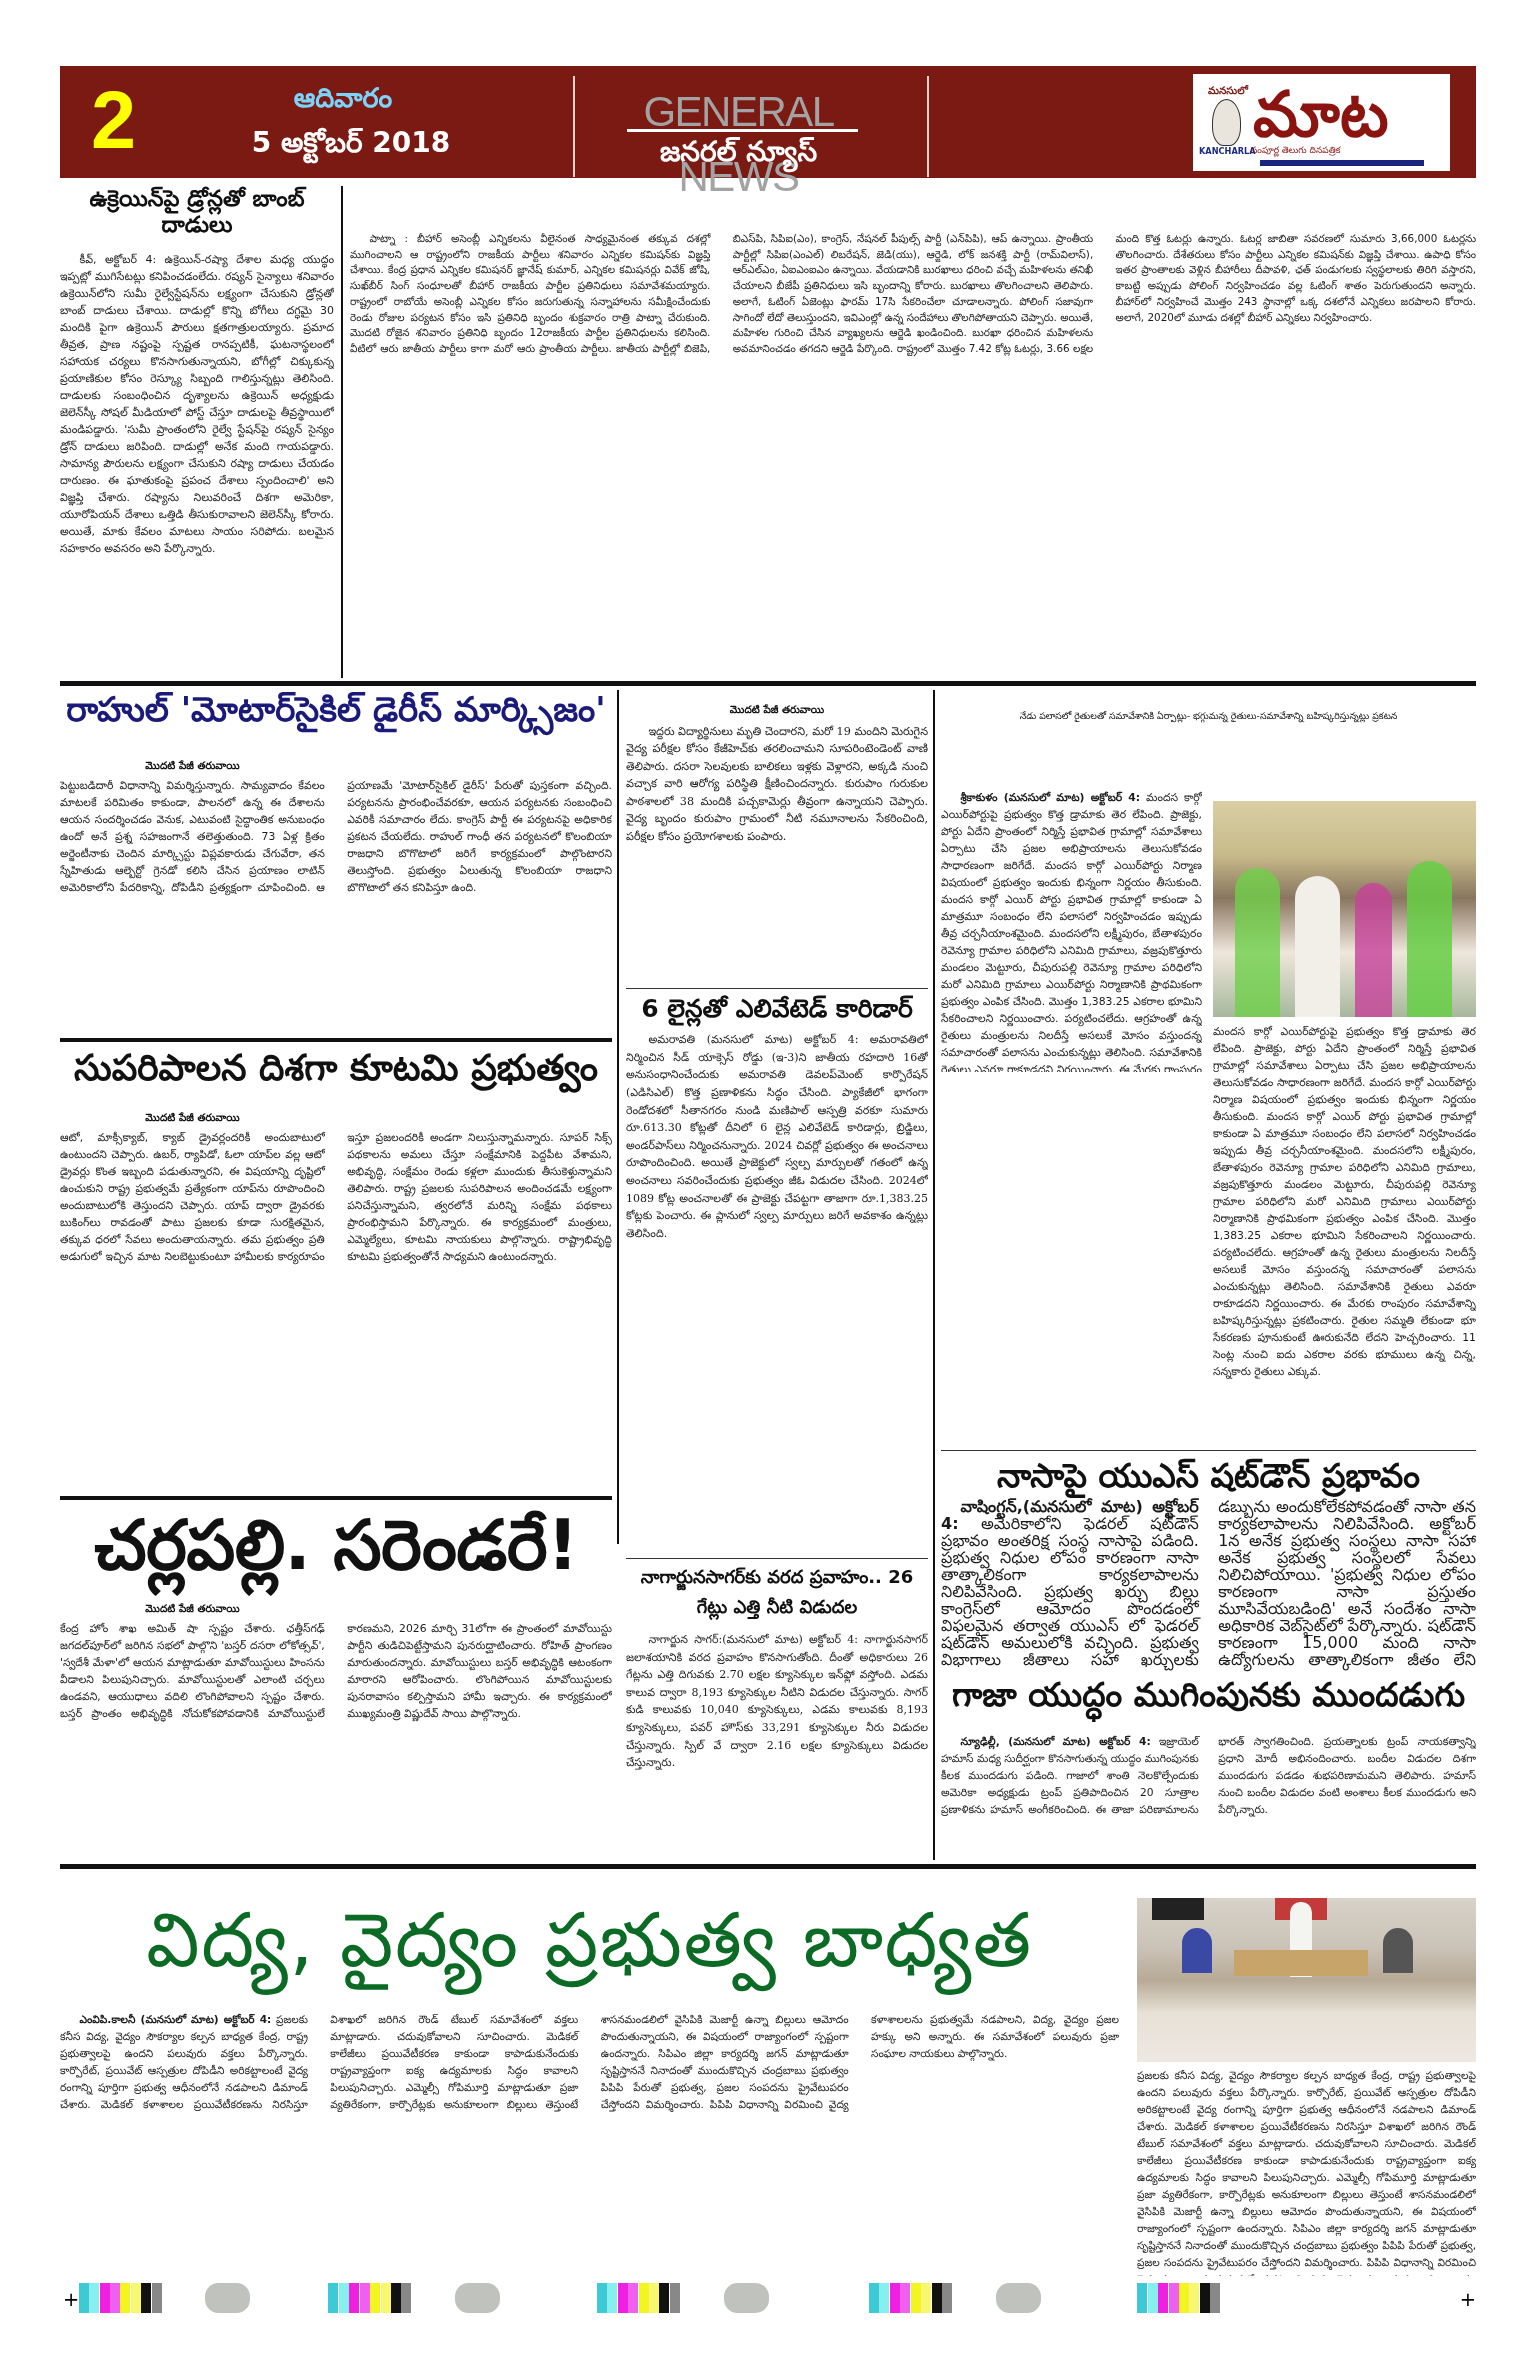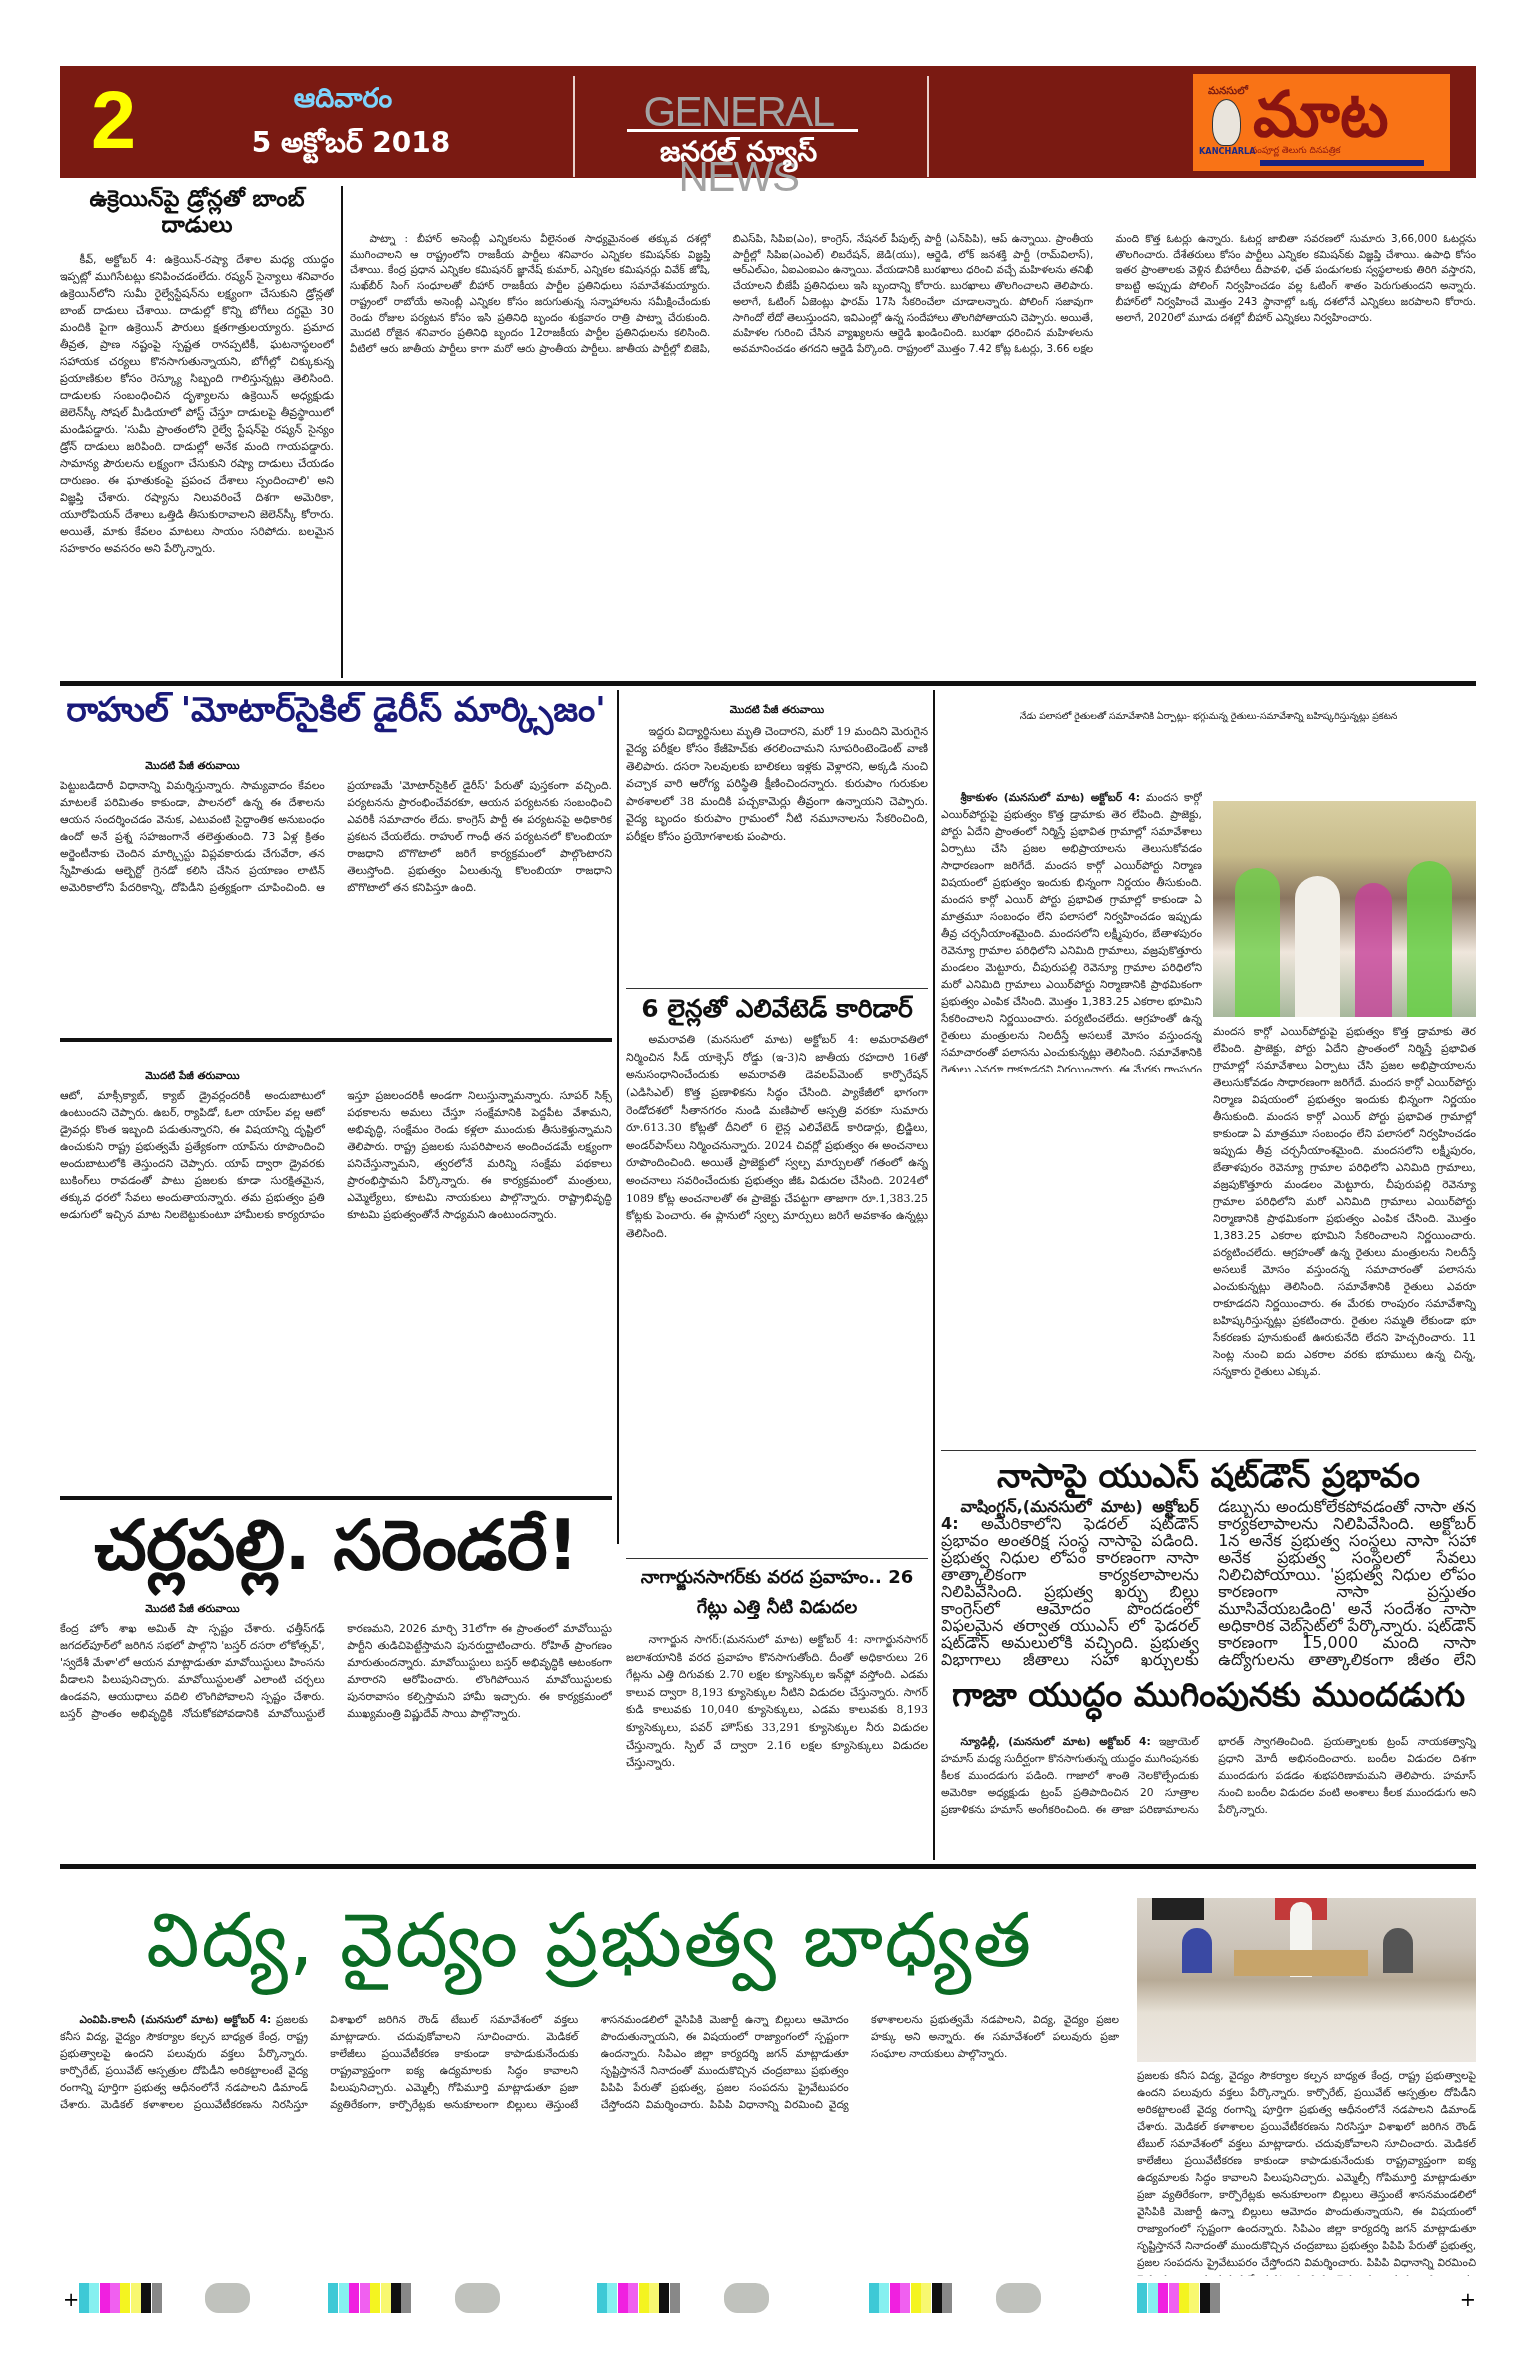--- a/index.html
+++ b/index.html
@@ -7,21 +7,21 @@
   .abs{position:absolute;}
   
   #masthead{left:60px;top:66px;width:1416px;height:112px;background:#7a1a12;}
   #pagenum{left:31px;top:13.4px;font-family:"Liberation Sans",sans-serif;font-weight:bold;font-size:81px;color:#ffff00;line-height:82px;}
   #day{left:186px;top:16.4px;width:194px;text-align:center;font-size:27px;font-weight:bold;color:#7dd3fc;}
   #date{left:157px;top:60px;width:268px;text-align:center;font-size:28px;font-weight:bold;color:#fff;}
   .mh-div{top:10.4px;width:1.5px;height:101px;background:#e9d0cc;}
   #section-en{left:552px;top:13.4px;width:253px;text-align:center;font-family:"Liberation Sans",sans-serif;font-size:42px;color:#a3a3a3;line-height:65px;letter-spacing:-1.5px;}
   #section-rule{left:567px;top:63px;width:231px;height:3px;background:#fff;}
   #section-te{left:552px;top:69px;width:253px;text-align:center;font-size:28px;font-weight:bold;color:#fff;}
-  #logo{left:1133px;top:7.5px;width:257px;height:97px;background:#f97316;}
+  #logo{left:1133px;top:7.5px;width:257px;height:97px;background:#ffffff;}
   #logo-tag{left:15px;top:10.4px;font-size:10.4px;color:#7a1a12;font-weight:bold;}
   #logo-face{left:19.4px;top:25px;width:27px;height:45px;border-radius:50% 50% 40% 40%;background:#e9e4dc;border:1.5px solid #333;}
   #logo-main{left:60px;top:0px;font-size:63px;font-weight:bold;color:#8b1410;line-height:82px;}
   #logo-brand{left:6px;top:72px;font-size:8.2px;font-weight:bold;color:#1a2a88;}
   #logo-sub{left:58px;top:71px;font-size:9px;color:#8b1410;}
   #logo-bar{left:67px;top:86px;width:164px;height:6.7px;background:#1a237e;}
 
   .hl{font-weight:bold;text-align:center;line-height:1.15;}
   .body{font-size:11.3px;line-height:17.4px;text-align:justify;color:#1a1a1a;overflow:hidden;}
   .byline{font-size:10.4px;font-weight:bold;text-align:center;}
@@ -112,20 +112,21 @@
   <div class="abs" style="left:22.4px;top:67px;width:45px;height:149px;background:#6fd04a;opacity:.8;border-radius:22.4px 22.4px 0 0;"></div>
   <div class="abs" style="left:82px;top:75px;width:45px;height:142px;background:#f2efe8;border-radius:22.4px 22.4px 0 0;"></div>
   <div class="abs" style="left:142px;top:82px;width:37px;height:134px;background:#c7419a;opacity:.8;border-radius:18.6px 18.6px 0 0;"></div>
   <div class="abs" style="left:194px;top:60px;width:45px;height:157px;background:#66cf44;opacity:.85;border-radius:22.4px 22.4px 0 0;"></div>
 </div>
 <div class="abs body" style="left:1213px;top:1023px;width:263px;height:417px;font-size:10.8px;line-height:17px;">మందస కార్గో ఎయిర్‌పోర్టుపై ప్రభుత్వం కొత్త డ్రామాకు తెర లేపింది. ప్రాజెక్టు, పోర్టు ఏదేని ప్రాంతంలో నిర్మిస్తే ప్రభావిత గ్రామాల్లో సమావేశాలు ఏర్పాటు చేసి ప్రజల అభిప్రాయాలను తెలుసుకోవడం సాధారణంగా జరిగేదే. మందస కార్గో ఎయిర్‌పోర్టు నిర్మాణ విషయంలో ప్రభుత్వం ఇందుకు భిన్నంగా నిర్ణయం తీసుకుంది. మందస కార్గో ఎయిర్ పోర్టు ప్రభావిత గ్రామాల్లో కాకుండా ఏ మాత్రమూ సంబంధం లేని పలాసలో నిర్వహించడం ఇప్పుడు తీవ్ర చర్చనీయాంశమైంది. మందసలోని లక్ష్మీపురం, బేతాళపురం రెవెన్యూ గ్రామాల పరిధిలోని ఎనిమిది గ్రామాలు, వజ్రపుకొత్తూరు మండలం మెట్టూరు, చీపురుపల్లి రెవెన్యూ గ్రామాల పరిధిలోని మరో ఎనిమిది గ్రామాలు ఎయిర్‌పోర్టు నిర్మాణానికి ప్రాథమికంగా ప్రభుత్వం ఎంపిక చేసింది. మొత్తం 1,383.25 ఎకరాల భూమిని సేకరించాలని నిర్ణయించారు. పర్యటించలేదు. ఆగ్రహంతో ఉన్న రైతులు మంత్రులను నిలదీస్తే అసలుకే మోసం వస్తుందన్న సమాచారంతో పలాసను ఎంచుకున్నట్లు తెలిసింది. సమావేశానికి రైతులు ఎవరూ రాకూడదని నిర్ణయించారు. ఈ మేరకు రాంపురం సమావేశాన్ని బహిష్కరిస్తున్నట్లు ప్రకటించారు. రైతుల సమ్మతి లేకుండా భూ సేకరణకు పూనుకుంటే ఊరుకునేది లేదని హెచ్చరించారు. 11 సెంట్ల నుంచి ఐదు ఎకరాల వరకు భూములు ఉన్న చిన్న, సన్నకారు రైతులు ఎక్కువ.</div>
 
 <div class="abs hrule" style="left:60px;top:1038px;width:552px;height:3.7px;"></div>
 
 <div class="abs" style="left:60px;top:1047px;width:552px;">
+  <div class="hl" style="font-size:36px;">సుపరిపాలన దిశగా కూటమి ప్రభుత్వం</div>
   <div style="width:265px;margin-top:22.4px;">
     <div class="byline">మొదటి పేజీ తరువాయి</div>
   </div>
   <div class="body" style="margin-top:3px;height:339px;column-count:2;column-gap:22.4px;font-size:10.8px;line-height:17px;">ఆటో, మాక్సీక్యాబ్, క్యాబ్ డ్రైవర్లందరికీ అందుబాటులో ఉంటుందని చెప్పారు. ఉబర్, ర్యాపిడో, ఓలా యాప్‌ల వల్ల ఆటో డ్రైవర్లు కొంత ఇబ్బంది పడుతున్నారని, ఈ విషయాన్ని దృష్టిలో ఉంచుకుని రాష్ట్ర ప్రభుత్వమే ప్రత్యేకంగా యాప్‌ను రూపొందించి అందుబాటులోకి తెస్తుందని చెప్పారు. యాప్ ద్వారా డ్రైవరకు బుకింగ్‌లు రావడంతో పాటు ప్రజలకు కూడా సురక్షితమైన, తక్కువ ధరలో సేవలు అందుతాయన్నారు. తమ ప్రభుత్వం ప్రతి అడుగులో ఇచ్చిన మాట నిలబెట్టుకుంటూ హామీలకు కార్యరూపం ఇస్తూ ప్రజలందరికీ అండగా నిలుస్తున్నామన్నారు. సూపర్ సిక్స్ పథకాలను అమలు చేస్తూ సంక్షేమానికి పెద్దపీట వేశామని, అభివృద్ధి, సంక్షేమం రెండు కళ్లలా ముందుకు తీసుకెళ్తున్నామని తెలిపారు. రాష్ట్ర ప్రజలకు సుపరిపాలన అందించడమే లక్ష్యంగా పనిచేస్తున్నామని, త్వరలోనే మరిన్ని సంక్షేమ పథకాలు ప్రారంభిస్తామని పేర్కొన్నారు. ఈ కార్యక్రమంలో మంత్రులు, ఎమ్మెల్యేలు, కూటమి నాయకులు పాల్గొన్నారు. రాష్ట్రాభివృద్ధి కూటమి ప్రభుత్వంతోనే సాధ్యమని ఉంటుందన్నారు.</div>
 </div>
 
 <div class="abs hrule" style="left:60px;top:1496px;width:552px;height:3.7px;"></div>
 
 <div class="abs" style="left:60px;top:1506px;width:552px;">
   <div class="hl" style="font-size:69px;letter-spacing:-0.7px;">చర్లపల్లి. సరెండరే!</div>

